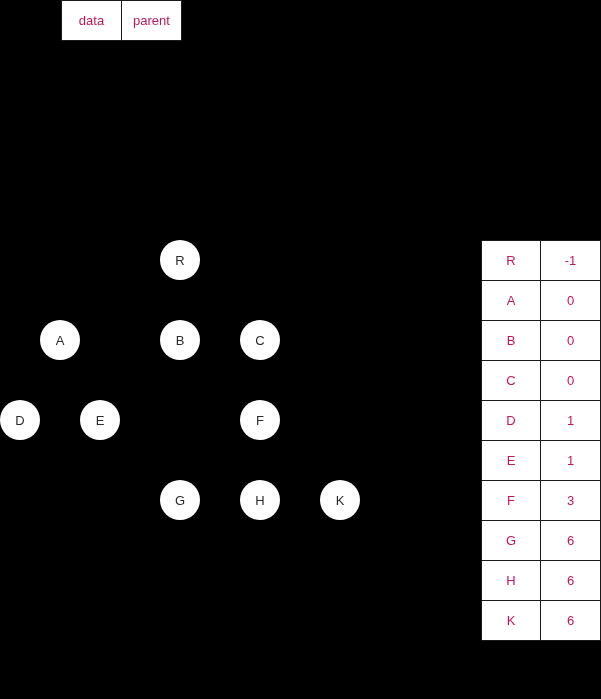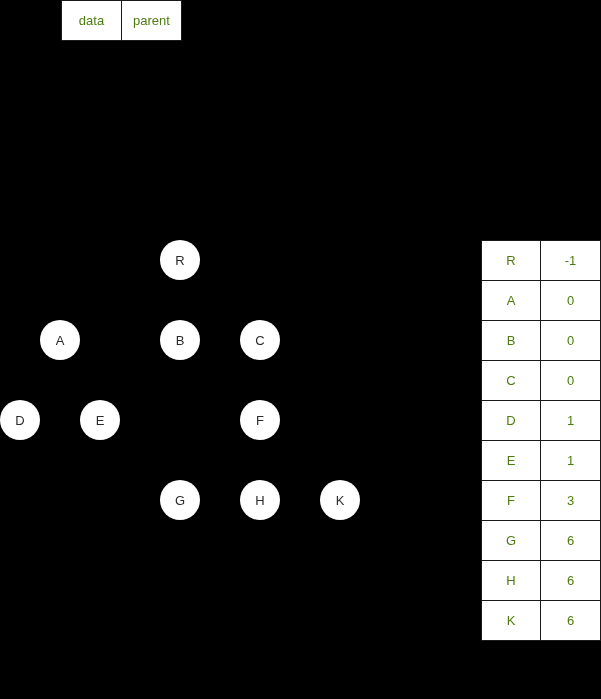--- a/index.html
+++ b/index.html
@@ -19,21 +19,21 @@
   
   .tbl {
     position: absolute;
     border-collapse: collapse;
     background: #ffffff;
     table-layout: fixed;
   }
   .tbl td {
     border: 1px solid #1a1a1a;
     background: #ffffff;
-    color: #4d7c0f;
+    color: #be185d;
     text-align: center;
     vertical-align: middle;
     font-size: 13px;
     font-family: "Liberation Sans", sans-serif;
     padding: 0;
     line-height: 1;
   }
 
   
   #legend-table {

